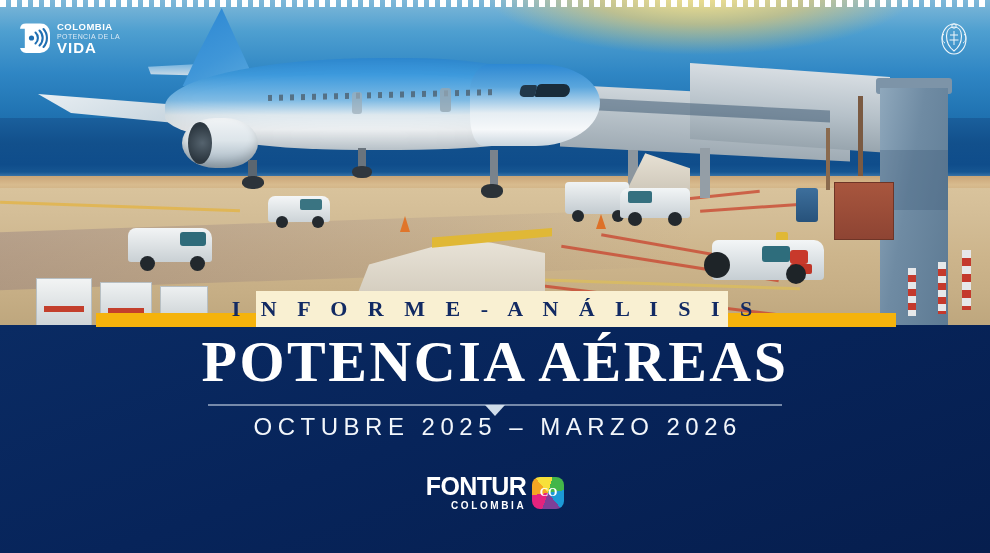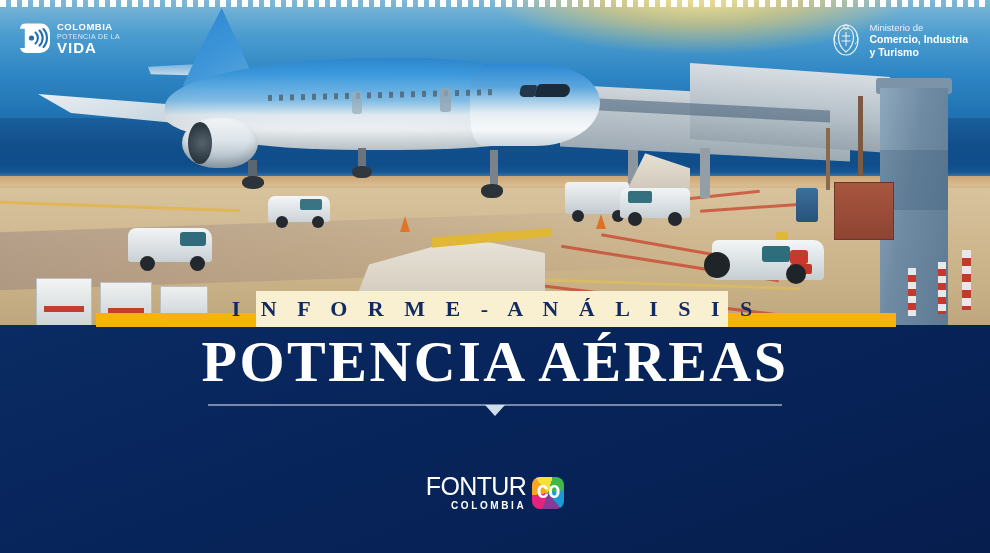--- a/index.html
+++ b/index.html
@@ -304,36 +304,36 @@
   }
 
   
   #footer-logos {
     position:absolute; left:0; top:474px; width:990px;
     display:flex; align-items:center; justify-content:center; gap:26px;
   }
   
   #logo-fontur { display:flex; align-items:center; gap:6px; }
   .fon-words { line-height:1; text-align:right; }
-  .fon-words .f1 { font-size:25px; font-weight:normal; color:#fff; letter-spacing:-.6px; font-family:"Liberation Sans", sans-serif; }
+  .fon-words .f1 { font-size:25px; font-weight:bold; color:#fff; letter-spacing:-.6px; font-family:"Liberation Sans", sans-serif; }
   .fon-words .f2 { font-size:10px; font-weight:bold; color:#fff; letter-spacing:2.6px; margin-top:2px; }
   .co-mark {
     width:32px; height:32px; border-radius:8px; position:relative; overflow:hidden;
     background:
       conic-gradient(from 200deg at 50% 50%,
         #e5237e 0deg 62deg,
         #f5a623 62deg 120deg,
         #f7e03a 120deg 176deg,
         #43b649 176deg 240deg,
         #1c9ad6 240deg 300deg,
         #7f3f98 300deg 360deg);
   }
   .co-mark .co-letters {
     position:absolute; inset:0; display:flex; align-items:center; justify-content:center;
-    font-size:20px; font-weight:bold; color:#fff; font-family:Liberation Mono, monospace;
+    font-size:12px; font-weight:bold; color:#fff; font-family:Liberation Serif, serif;
     letter-spacing:-.5px;
     text-align:center;
   }
   
   #logo-procolombia { display:flex; align-items:center; gap:9px; }
   .pc-mark { width:30px; height:30px; position:relative; }
   .pc-q { position:absolute; width:14px; height:14px; }
   .pc-tl { left:0;  top:0;  background:#f0b323; }
   .pc-tr { left:15px; top:0; background:#1c9ad6; }
   .pc-bl { left:0;  top:15px; background:#f0b323; }
@@ -465,41 +465,37 @@
 
   <div id="logo-ministerio">
     <svg class="min-shield" viewBox="0 0 28 34">
       <ellipse cx="14" cy="17" rx="12" ry="15" fill="none" stroke="#fff" stroke-width="1.1"></ellipse>
       <path d="M14 5 C9 5 6.5 9 6.5 14 C6.5 21 10 26 14 29 C18 26 21.5 21 21.5 14 C21.5 9 19 5 14 5 Z" fill="none" stroke="#fff" stroke-width="1.1"></path>
       <path d="M14 9 L14 23 M10 13 L18 13 M9.5 18 L18.5 18" stroke="#fff" stroke-width="1"></path>
       <circle cx="14" cy="4" r="2.2" fill="none" stroke="#fff" stroke-width="1"></circle>
       <path d="M4 12 C1 14 2 20 5 21" fill="none" stroke="#fff" stroke-width=".9"></path>
       <path d="M24 12 C27 14 26 20 23 21" fill="none" stroke="#fff" stroke-width=".9"></path>
     </svg>
-    <div class="min-text">
-      <div class="m1t">Ministerio de</div>
-      <div class="m2t">Comercio, Industria</div>
-      <div class="m3t">y Turismo</div>
-    </div>
   </div>
 
   <div id="yellow-stripe"></div>
   <div id="informe-box">
     <span>I N F O R M E - A N Á L I S I S</span>
   </div>
 
   <div id="navy"></div>
 
   <div id="main-title">POTENCIA AÉREAS</div>
 
   <div id="divider-wrap">
     <div id="divider-line"></div>
     <div id="divider-tri"></div>
   </div>
 
+  <div id="subtitle">OCTUBRE 2025 – MARZO 2026</div>
 
   <div id="footer-logos">
 
     <div id="logo-fontur">
       <div class="fon-words">
         <div class="f1">FONTUR</div>
         <div class="f2">COLOMBIA</div>
       </div>
       <div class="co-mark">
         <div class="co-letters">CO</div>

